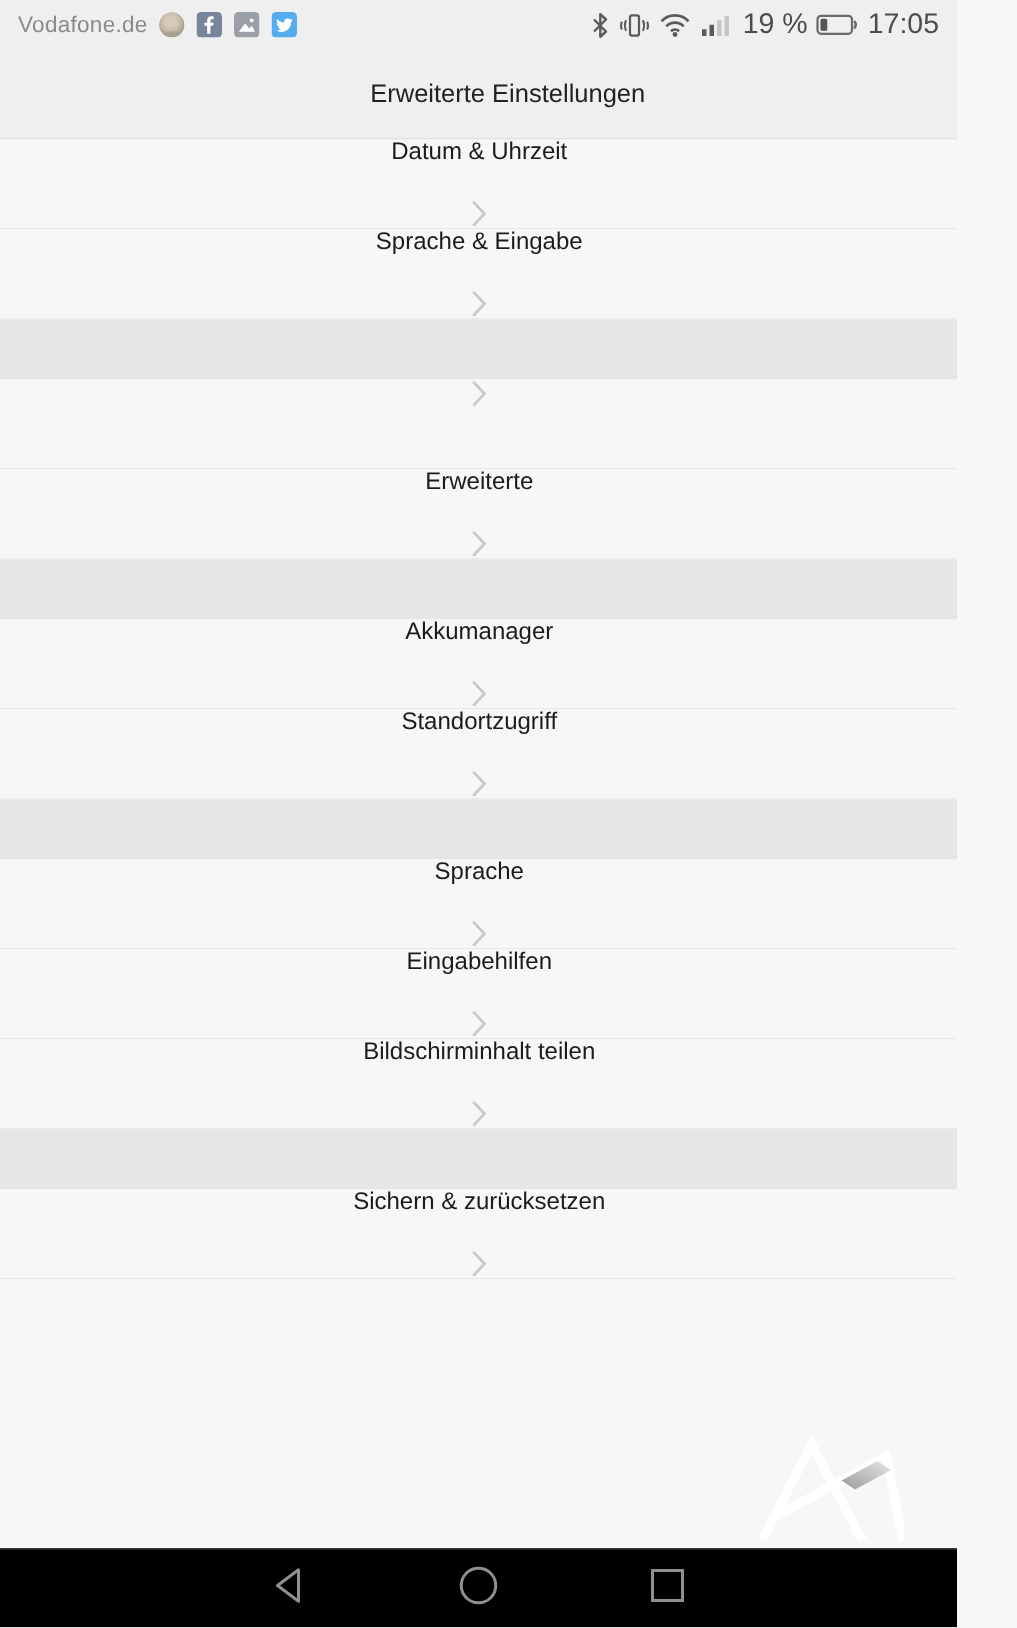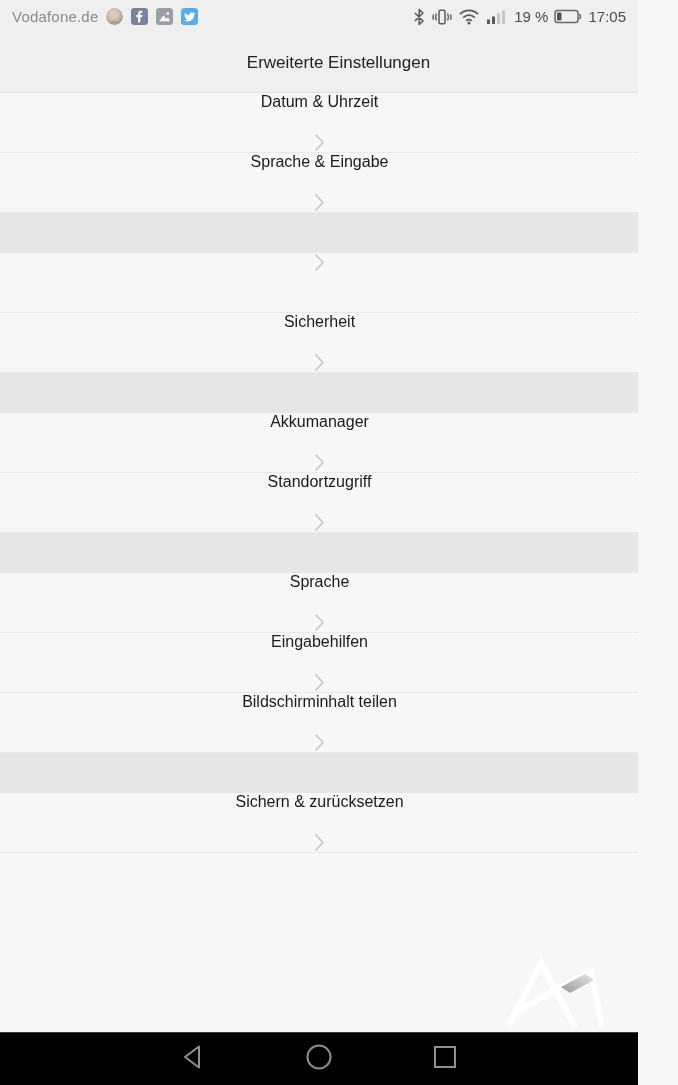--- a/index.html
+++ b/index.html
@@ -12,21 +12,21 @@
 
   
   .status-bar {
     height:33px; background:#efefef; flex:0 0 auto;
     display:flex; align-items:center; padding:0 12px;
   }
   .sb-left { display:flex; align-items:center; gap:8px; flex:1; min-width:0; }
   .carrier { font-size:15px; color:#8a8a8a; letter-spacing:.2px; }
   .notif-icon { width:17px; height:17px; border-radius:3px; display:block; }
   .sb-right { display:flex; align-items:center; gap:6px; }
-  .sb-text { font-size:15px; color:#4c4c4c;text-align:center; }
+  .sb-text { font-size:19px; color:#4c4c4c;text-align:center; }
   .sb-svg { display:block; }
 
   
   .header {
     height:60px; background:#efefef; flex:0 0 auto;
     display:flex; align-items:center; justify-content:center;
     border-bottom:1px solid #e0e0e0;
   }
   .header-title { font-size:17px; color:#222;margin-left:39px; }
 
@@ -140,21 +140,21 @@
     </div>
 
     <div class="group-gap"></div>
 
     <div class="row">
       <svg class="chevron" width="11" height="19" viewBox="0 0 11 19">
           <path d="M1.5,1.5 L9,9.5 L1.5,17.5" fill="none" stroke="#c9c9c9" stroke-width="1.8"></path>
         </svg>
     </div>
     <div class="row">
-      <span class="row-label">Sicherheit</span>
+      <span class="row-label">Erweiterte</span>
       <svg class="chevron" width="11" height="19" viewBox="0 0 11 19">
           <path d="M1.5,1.5 L9,9.5 L1.5,17.5" fill="none" stroke="#c9c9c9" stroke-width="1.8"></path>
         </svg>
     </div>
 
     <div class="group-gap"></div>
 
     <div class="row">
       <span class="row-label">Akkumanager</span>
       <svg class="chevron" width="11" height="19" viewBox="0 0 11 19">

